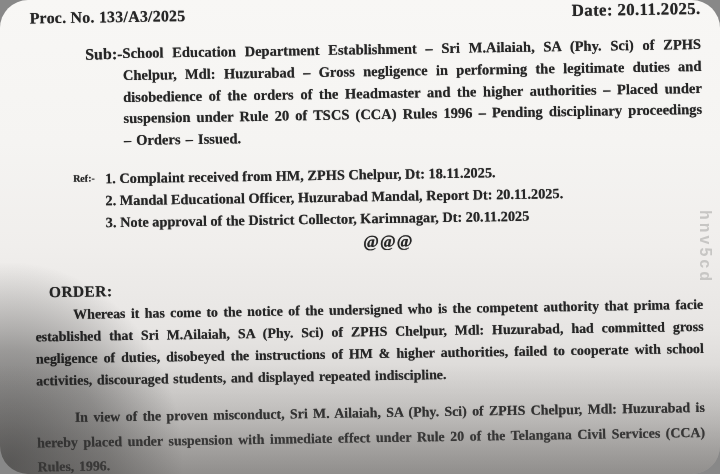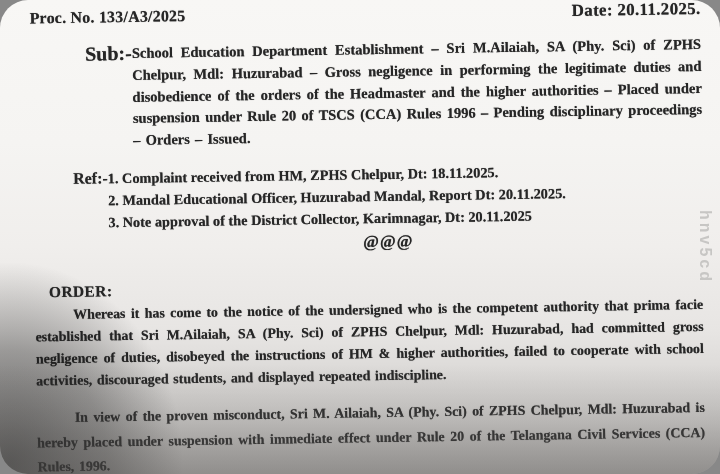--- a/index.html
+++ b/index.html
@@ -62,39 +62,39 @@
     white-space: nowrap;
   }
   .subject-row {
     position: absolute;
     left: 88px; top: 45px; right: 16px;
     display: flex;
     align-items: flex-start;
   }
   .subject-label {
     flex: 0 0 34px;
-    font-size: 20px;
+    font-size: 16px;
     line-height: 21.8px;
   }
   .subject-text {
     flex: 1;
     font-size: 14.5px;
     line-height: 21.8px;
     text-align: justify;
     word-spacing: 1.5px;
   }
   .ref-row {
     position: absolute;
     left: 74px; top: 169px; right: 30px;
     display: flex;
     align-items: flex-start;
   }
   .ref-label {
     flex: 0 0 32px;
-    font-size: 16px;
+    font-size: 10px;
     line-height: 22px;
   }
   .ref-list { flex: 1; }
   .ref-item {
     font-size: 14.3px;
     line-height: 22px;
     white-space: nowrap;
   }
   .separator {
     position: absolute;

